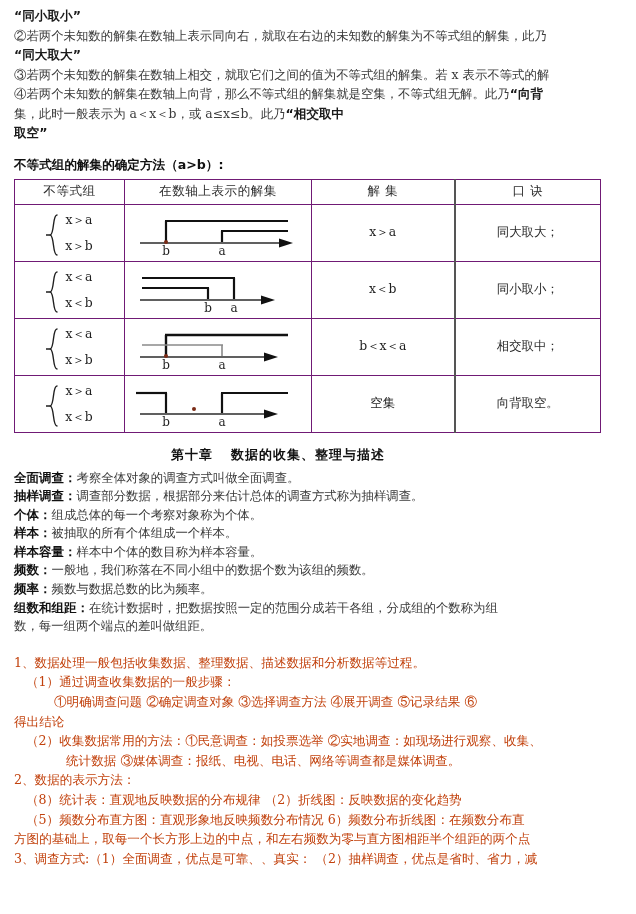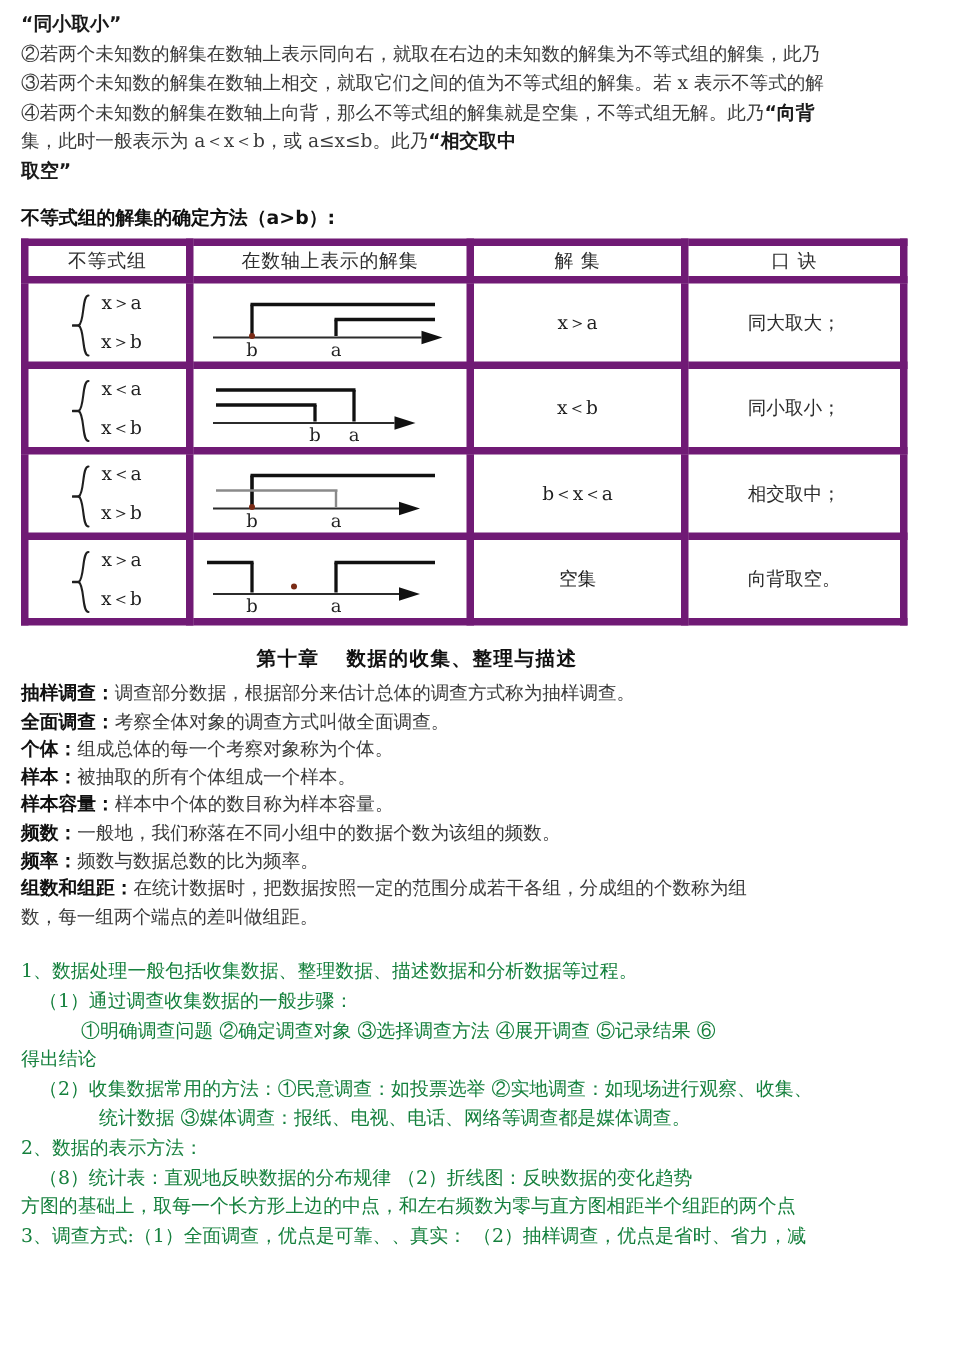--- a/index.html
+++ b/index.html
@@ -44,21 +44,21 @@
   }
 
   
   table.rules {
     border-collapse: collapse;
     width: 586px;
     table-layout: fixed;
     margin: 0;
   }
   table.rules td, table.rules th {
-    border: 5px solid #701a75;
+    border: 1px solid #701a75;
     padding: 0;
     text-align: center;
     vertical-align: middle;
     font-weight: normal;
     color: #2e2e2e;
   }
   table.rules th {
     height: 25px;
     font-size: 12.6px;
     letter-spacing: 0.5px;
@@ -123,39 +123,42 @@
   .defs .row { white-space: nowrap; }
   .defs .row.w { white-space: normal; }
   .term {
     font-weight: bold;
     color: #111111;
     font-family: "DejaVu Sans", "Liberation Sans", sans-serif;
     font-size: 12.5px;
   }
 
   
-  .notes { margin-top: 17px; font-size: 12.6px; line-height: 19.6px; color: #15803d; }
+  .notes { margin-top: 17px; font-size: 12.6px; line-height: 19.6px; color: #c2410c; }
   .notes div { white-space: nowrap; }
   .ind1 { padding-left: 12px; }
   .ind2 { padding-left: 40px; }
   .ind3 { padding-left: 52px; }
 </style>
 </head>
 <body>
 
 <div class="page">
 
   <div class="intro">
     <p class="ln">
       <span class="quote-bold">“同小取小”</span>
     </p>
     <p class="ln">
       <span>②若两个未知数的解集在数轴上表示同向右，就取在右边的未知数的解集为不等式组的解集，此乃</span>
     </p>
     <p class="ln">
+      <span class="quote-bold">“同大取大”</span>
+    </p>
+    <p class="ln">
       <span>③若两个未知数的解集在数轴上相交，就取它们之间的值为不等式组的解集。若 x 表示不等式的解</span>
     </p>
     <p class="ln">
       <span>④若两个未知数的解集在数轴上向背，那么不等式组的解集就是空集，不等式组无解。此乃</span><span class="quote-bold">“向背</span>
     </p>
     <p class="ln">
       <span>集，此时一般表示为 a＜x＜b，或 a≤x≤b。此乃</span><span class="quote-bold">“相交取中</span>
     </p>
     <p class="ln">
       <span class="quote-bold">取空”</span>
@@ -337,37 +340,38 @@
         </td>
       </tr>
     </tbody>
   </table>
 
   <div class="chapter-title">
     <span>第十章</span><span class="gap"></span><span>数据的收集、整理与描述</span>
   </div>
 
   <div class="defs">
+    <div class="row"><span class="term">全面调查：</span><span>考察全体对象的调查方式叫做全面调查。</span></div>
     <div class="row"><span class="term">抽样调查：</span><span>调查部分数据，根据部分来估计总体的调查方式称为抽样调查。</span></div>
-    <div class="row"><span class="term">全面调查：</span><span>考察全体对象的调查方式叫做全面调查。</span></div>
     <div class="row"><span class="term">个体：</span><span>组成总体的每一个考察对象称为个体。</span></div>
     <div class="row"><span class="term">样本：</span><span>被抽取的所有个体组成一个样本。</span></div>
     <div class="row"><span class="term">样本容量：</span><span>样本中个体的数目称为样本容量。</span></div>
     <div class="row"><span class="term">频数：</span><span>一般地，我们称落在不同小组中的数据个数为该组的频数。</span></div>
     <div class="row"><span class="term">频率：</span><span>频数与数据总数的比为频率。</span></div>
     <div class="row w"><span class="term">组数和组距：</span><span>在统计数据时，把数据按照一定的范围分成若干各组，分成组的个数称为组数，每一组两个端点的差叫做组距。</span></div>
   </div>
 
   <div class="notes">
     <div>1、数据处理一般包括收集数据、整理数据、描述数据和分析数据等过程。</div>
     <div class="ind1">（1）通过调查收集数据的一般步骤：</div>
     <div class="ind2">①明确调查问题        ②确定调查对象        ③选择调查方法  ④展开调查  ⑤记录结果  ⑥</div>
     <div>得出结论</div>
     <div class="ind1">（2）收集数据常用的方法：①民意调查：如投票选举    ②实地调查：如现场进行观察、收集、</div>
     <div class="ind3">统计数据   ③媒体调查：报纸、电视、电话、网络等调查都是媒体调查。</div>
     <div>2、数据的表示方法：</div>
     <div class="ind1">（8）统计表：直观地反映数据的分布规律    （2）折线图：反映数据的变化趋势</div>
+    <div class="ind1">（5）频数分布直方图：直观形象地反映频数分布情况      6）频数分布折线图：在频数分布直</div>
     <div>方图的基础上，取每一个长方形上边的中点，和左右频数为零与直方图相距半个组距的两个点</div>
     <div>3、调查方式:（1）全面调查，优点是可靠、、真实：  （2）抽样调查，优点是省时、省力，减</div>
 
   </div>
 
 </div>
 
 </body></html>

